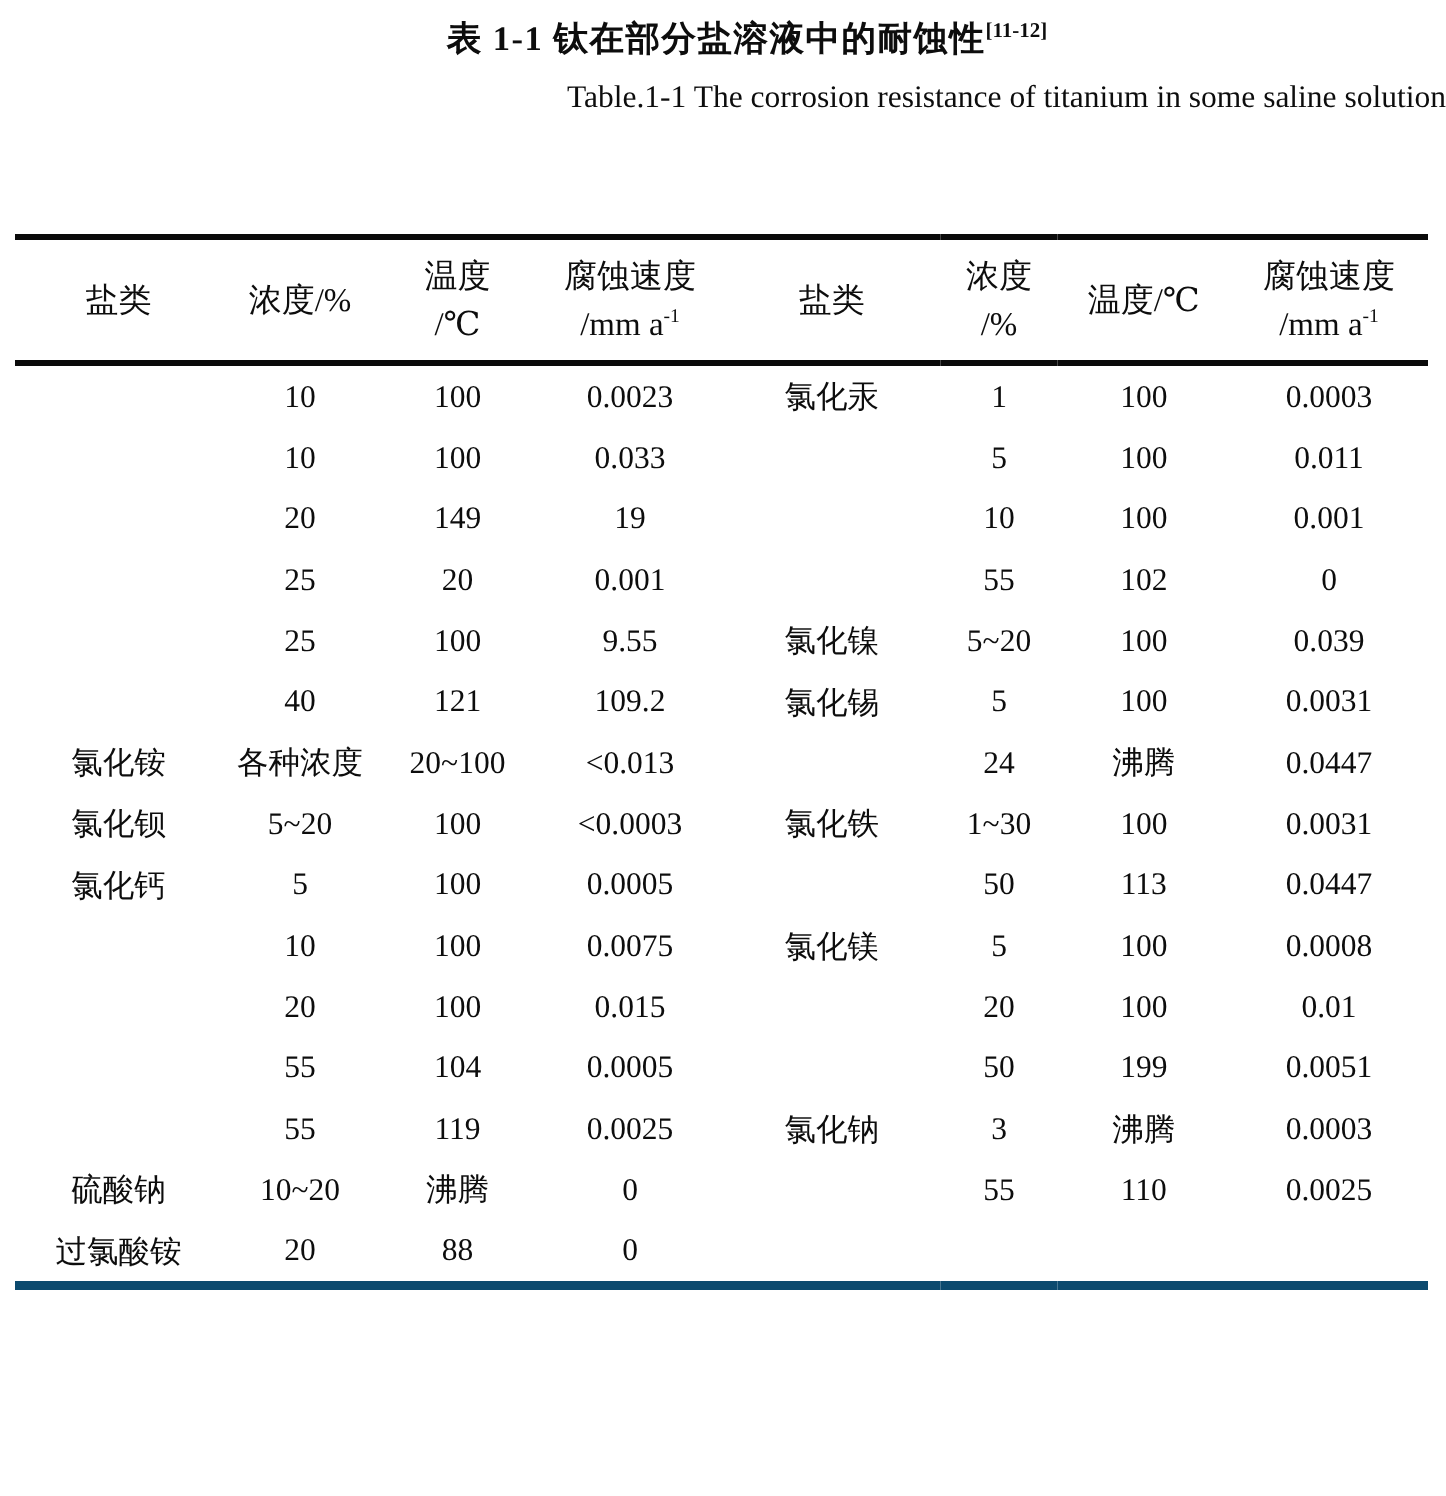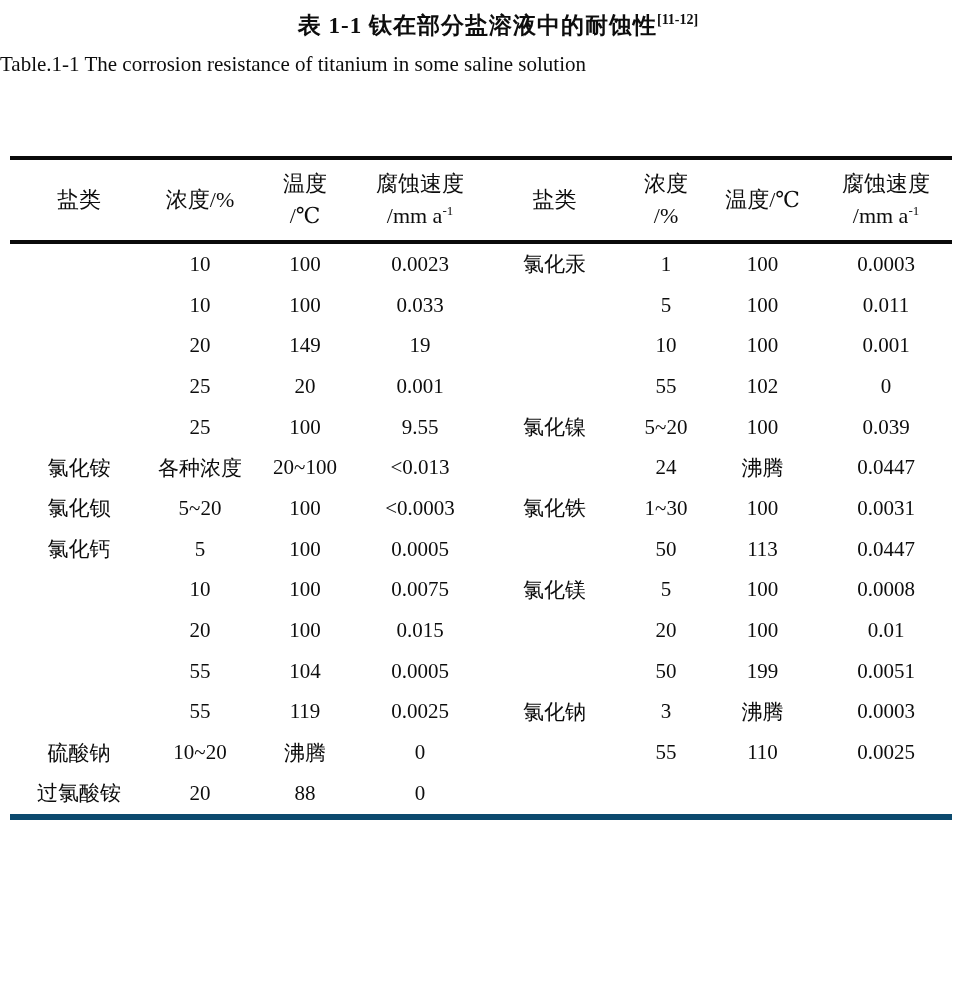--- a/index.html
+++ b/index.html
@@ -33,21 +33,21 @@
   .cn-title sup {
     font-size: 14px;
     font-weight: bold;
     letter-spacing: 0;
   }
   .en-title {
     position: absolute;
     top: 52px;
     left: 0;
     width: 100%;
-    text-align: left;
+    text-align: right;
     font-size: 21px;
     white-space: nowrap;
   }
   table.data-table {
     position: absolute;
     left: 10px;
     top: 156px;
     width: 942px;
     border-collapse: collapse;
     table-layout: fixed;
@@ -179,20 +179,30 @@
           <td></td>
           <td>25</td>
           <td>100</td>
           <td>9.55</td>
           <td>氯化镍</td>
           <td>5~20</td>
           <td>100</td>
           <td>0.039</td>
         </tr>
         <tr>
+          <td></td>
+          <td>40</td>
+          <td>121</td>
+          <td>109.2</td>
+          <td>氯化锡</td>
+          <td>5</td>
+          <td>100</td>
+          <td>0.0031</td>
+        </tr>
+        <tr>
           <td>氯化铵</td>
           <td>各种浓度</td>
           <td>20~100</td>
           <td>&lt;0.013</td>
           <td></td>
           <td>24</td>
           <td>沸腾</td>
           <td>0.0447</td>
         </tr>
         <tr>

